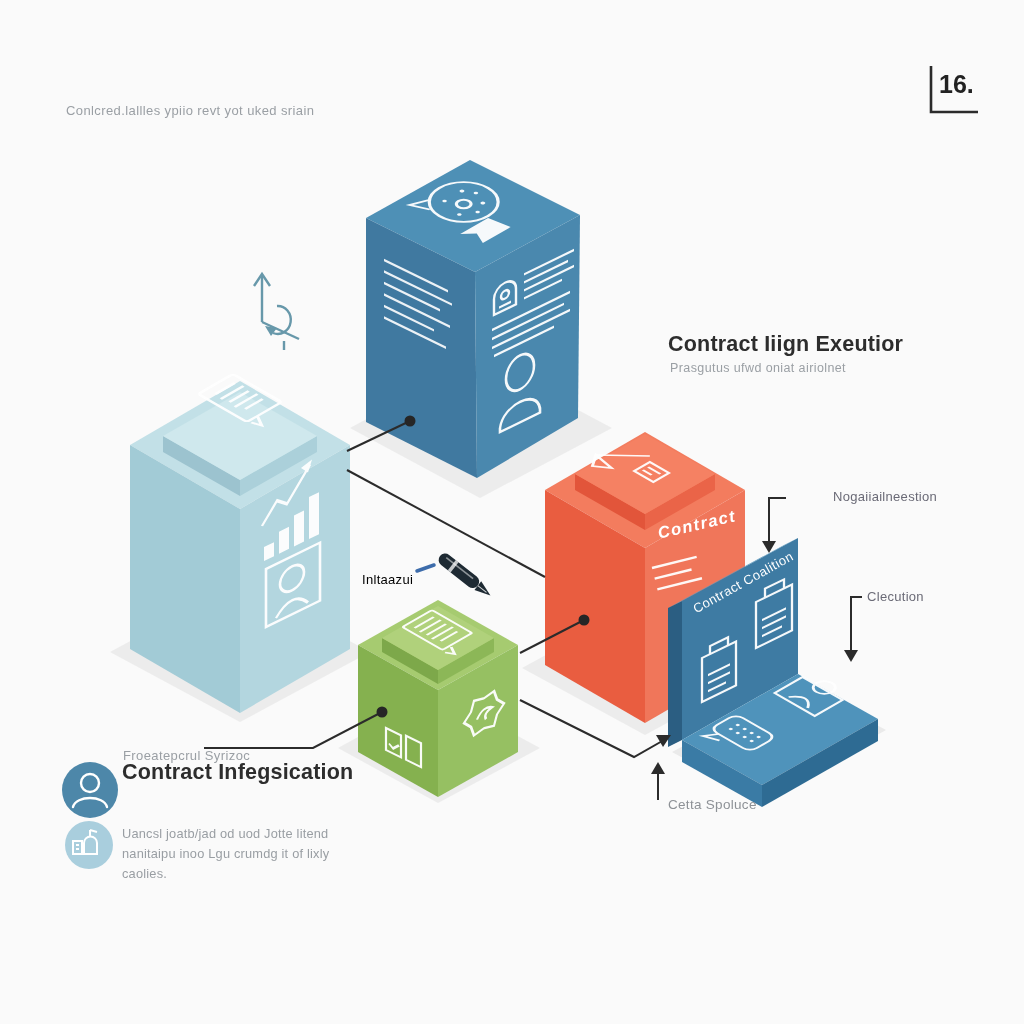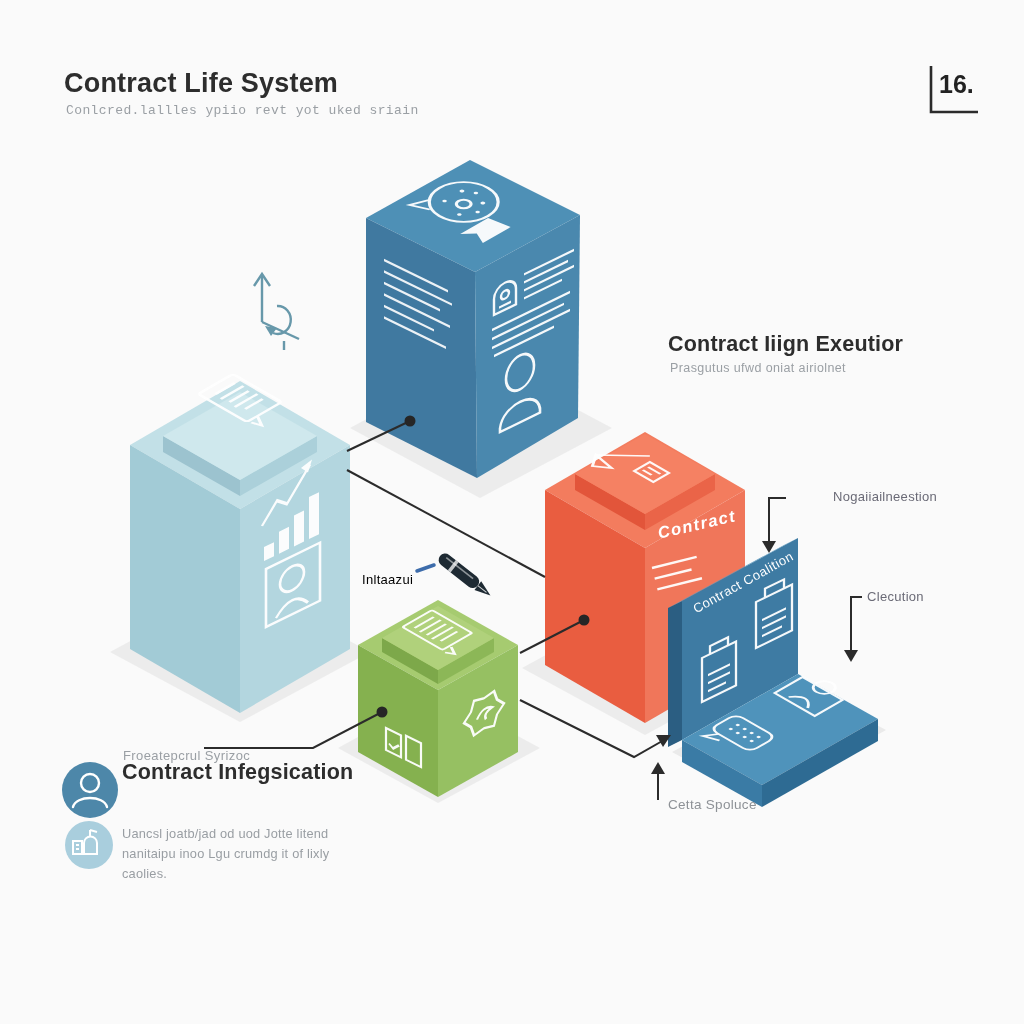--- a/index.html
+++ b/index.html
@@ -265,22 +265,21 @@
       <rect x="73" y="841" width="9" height="13"></rect>
       <path d="M84,854 v-11 a6.5,6.5 0 0 1 13,0 v11 z"></path>
       <line x1="90" y1="836" x2="90" y2="830"></line>
       <line x1="90" y1="830" x2="97" y2="832"></line>
       <line x1="76" y1="845" x2="79" y2="845"></line>
           <line x1="76" y1="849" x2="79" y2="849"></line>
     </g>
   </g>
 </svg>
 
-<div class="abs h1" style="left:64px;top:68px;">Contract Life System</div>
-<div class="abs sub" style="left:66px;top:103px;font-family:Liberation Mono, monospace;">Conlcred.lallles ypiio revt yot uked sriain</div>
+<div class="abs sub" style="left:66px;top:103px;">Conlcred.lallles ypiio revt yot uked sriain</div>
 
 <div class="abs badge-num" style="left:939px;top:70px;">16.</div>
 
 <div class="abs h2" style="left:668px;top:332px;">Contract Iiign Exeutior</div>
 <div class="abs sub" style="left:670px;top:361px;font-size:12.5px;">Prasgutus ufwd oniat airiolnet</div>
 
 <div class="abs callout" style="left:789px;top:489px;margin-left:44px;">Nogaiiailneestion</div>
 <div class="abs callout" style="left:867px;top:589px;">Clecution</div>
 <div class="abs callout" style="left:668px;top:797px;font-size:13.5px;color:#8d9196;">Cetta Spoluce</div>
 <div class="abs callout" style="left:362px;top:572px;color:#000000;">Inltaazui</div>

